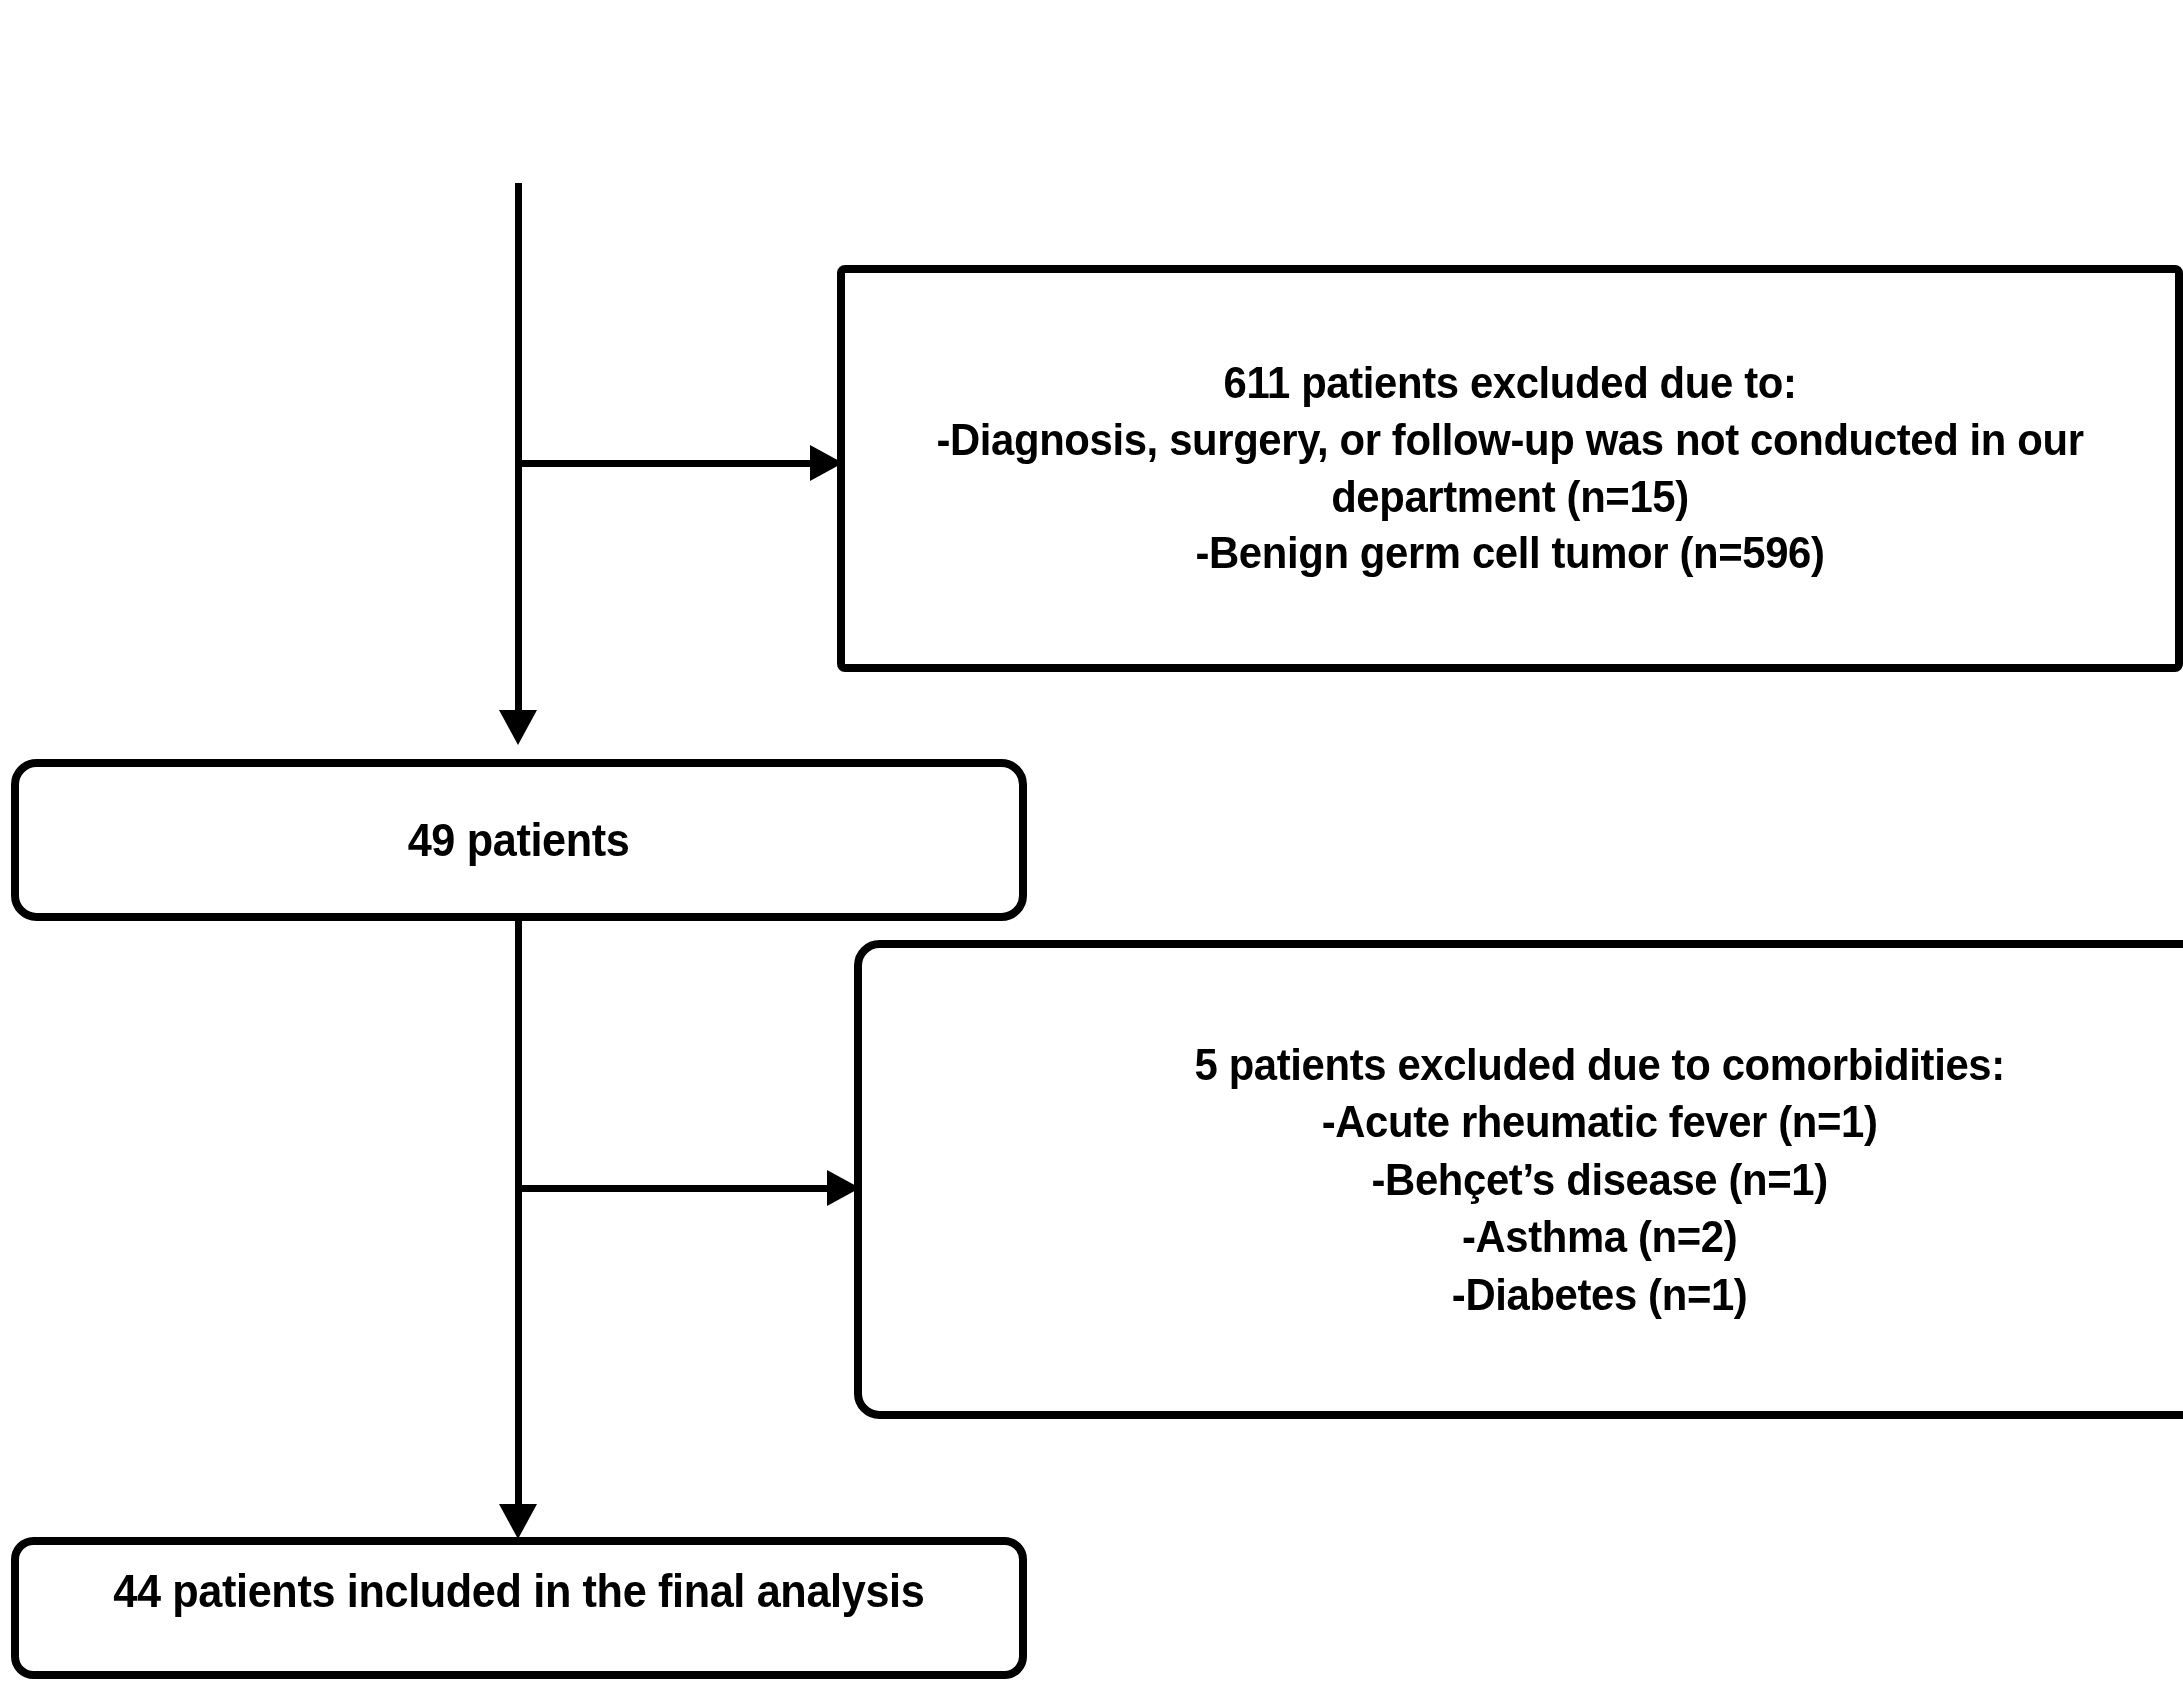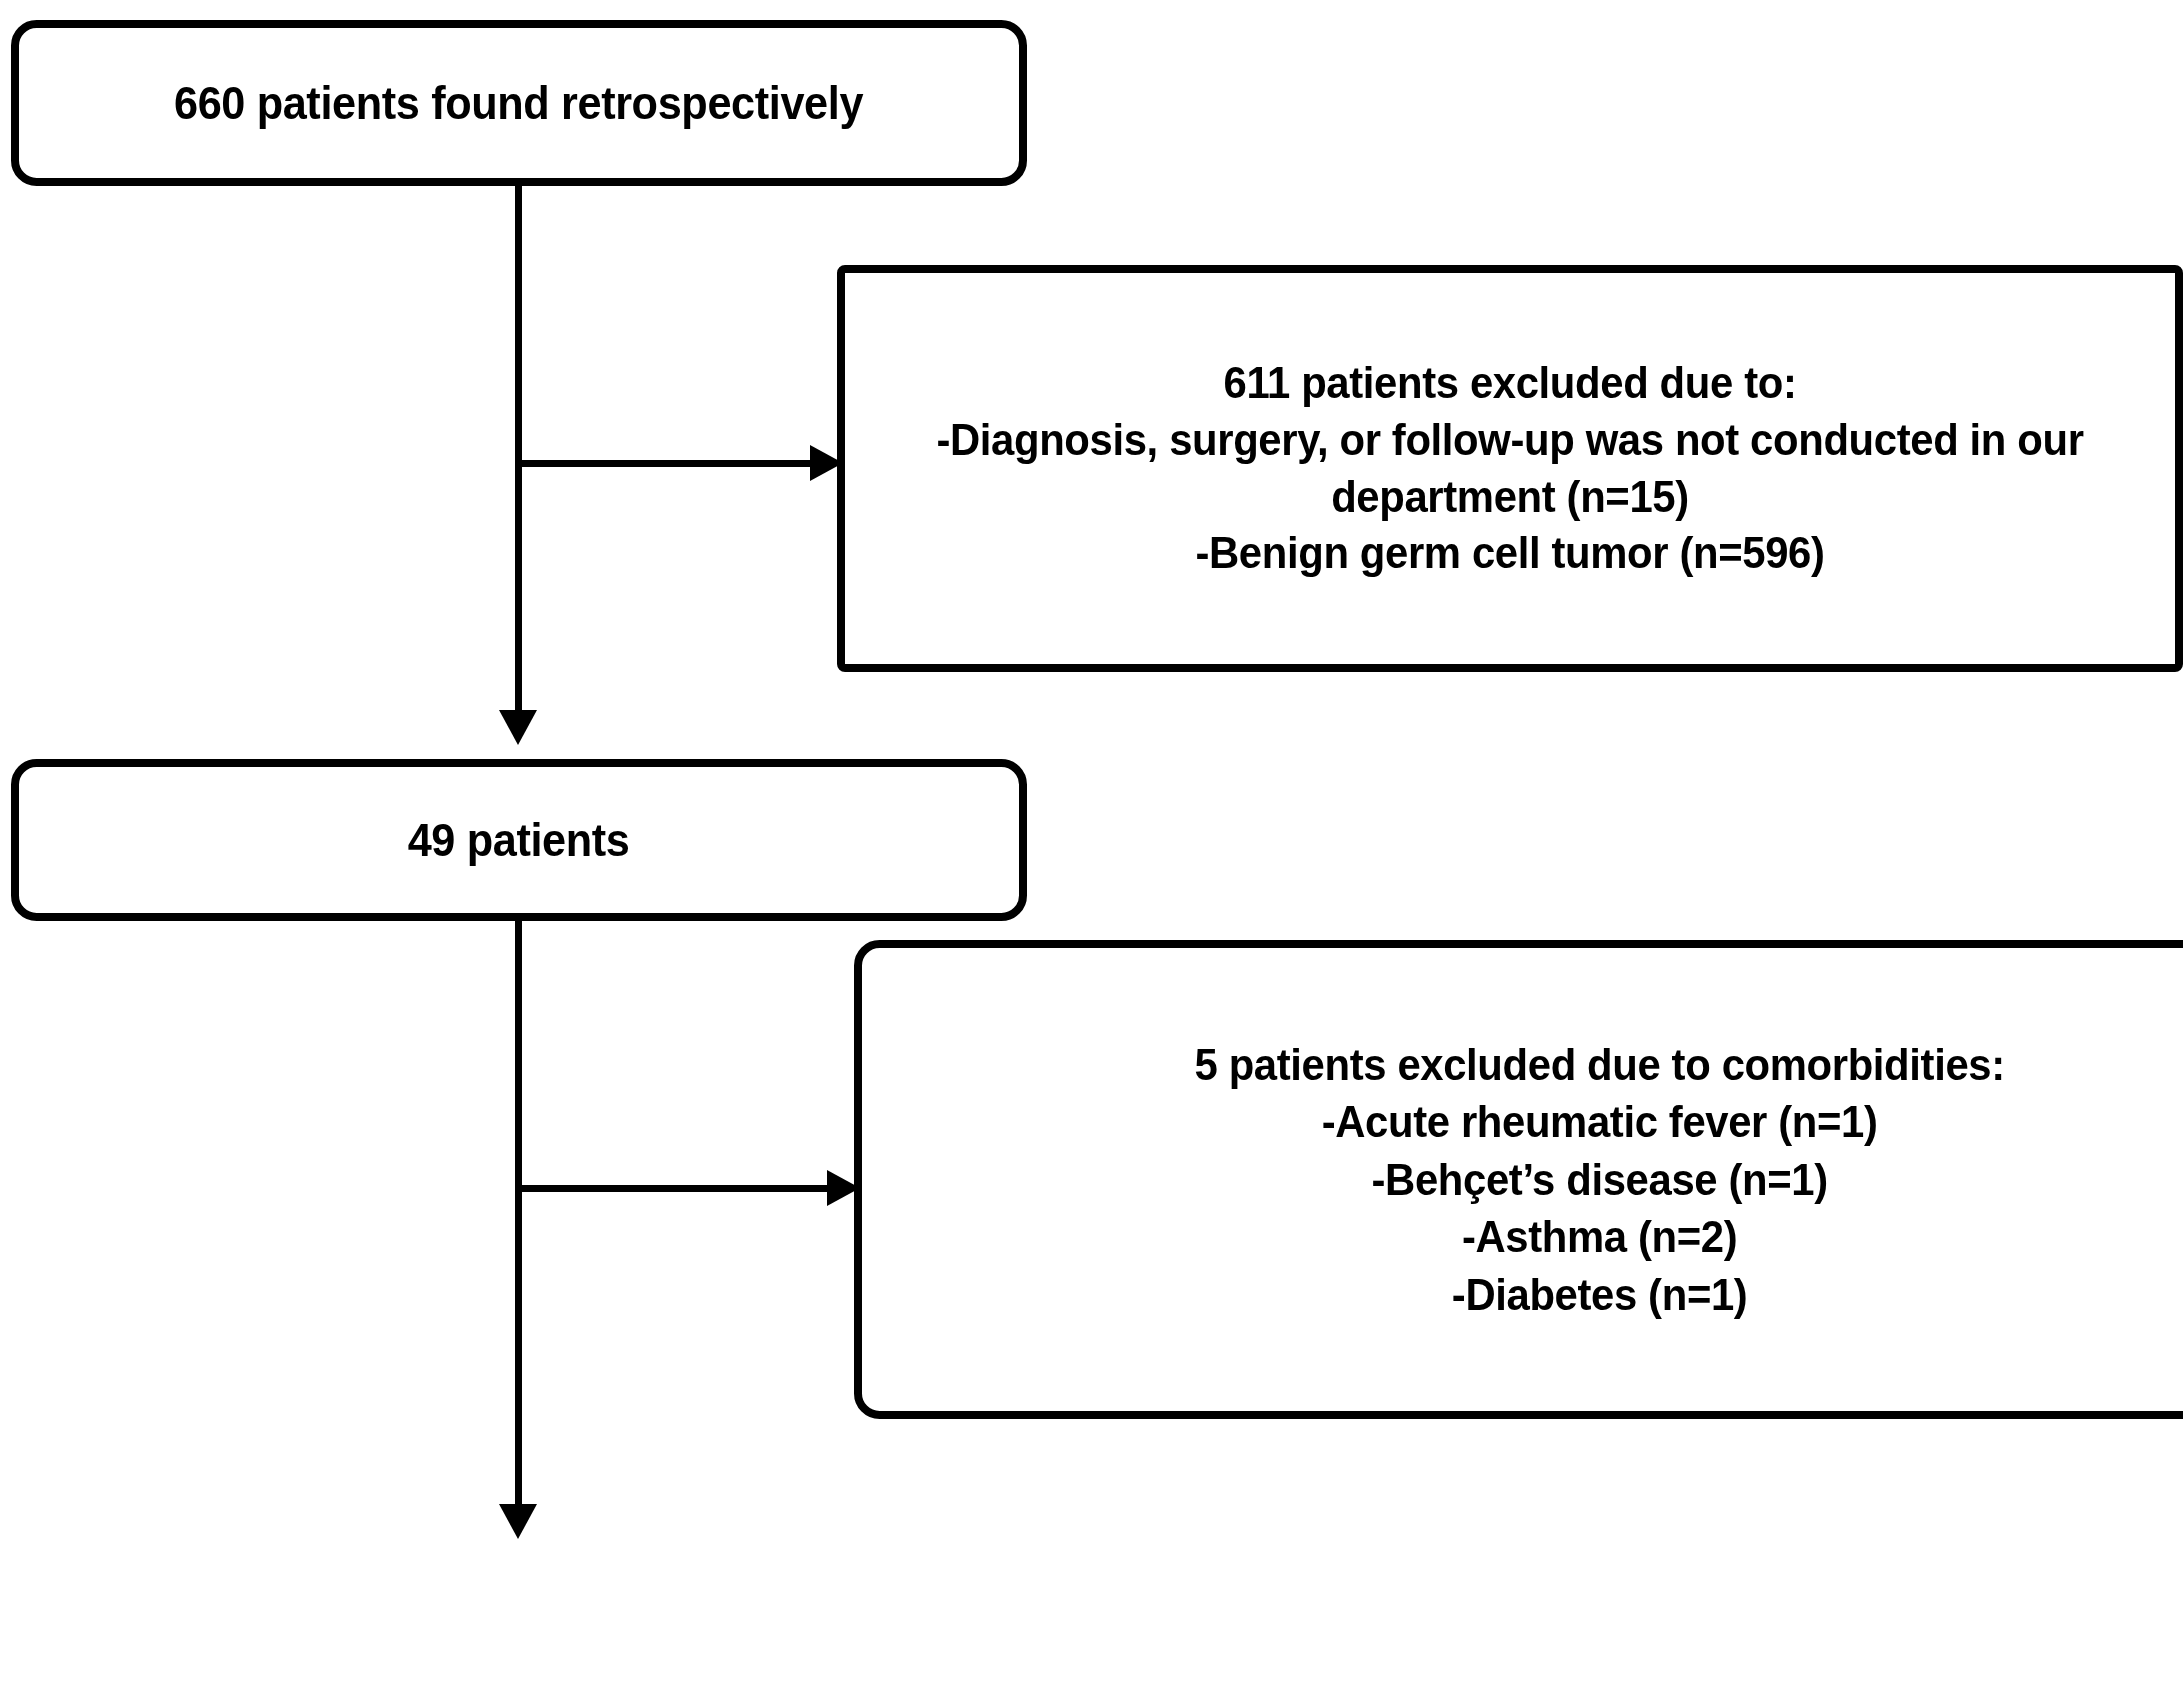--- a/index.html
+++ b/index.html
@@ -143,23 +143,20 @@
     border-left: 33px solid #000000;
   }
   #arrow-right-1 { left: 810px; top: 445px;  }
   #arrow-right-2 { left: 827px; top: 1170px; }
 </style>
 </head>
 <body>
 
 <div id="canvas">
 
-  <div class="flow-box" id="box-source">
-    <div class="box-text">660 patients found retrospectively</div>
-  </div>
 
   <div class="v-line" id="v-line-1"></div>
   <div class="arrow-down" id="arrow-down-1"></div>
 
   <div class="h-line" id="h-line-1"></div>
   <div class="arrow-right" id="arrow-right-1"></div>
 
   <div class="flow-box" id="box-excluded-1">
     <div class="box-text">611 patients excluded due to:
 -Diagnosis, surgery, or follow-up was not conducted in our department (n=15)
@@ -177,15 +174,18 @@
   <div class="arrow-right" id="arrow-right-2"></div>
 
   <div class="flow-box" id="box-excluded-2">
     <div class="box-text">5 patients excluded due to comorbidities:
 -Acute rheumatic fever (n=1)
 -Behçet’s disease (n=1)
 -Asthma (n=2)
 -Diabetes (n=1)</div>
   </div>
 
+  <div class="flow-box" id="box-final">
+    <div class="box-text">44 patients included in the final analysis</div>
+  </div>
 
 </div>
 
 
 </body></html>

